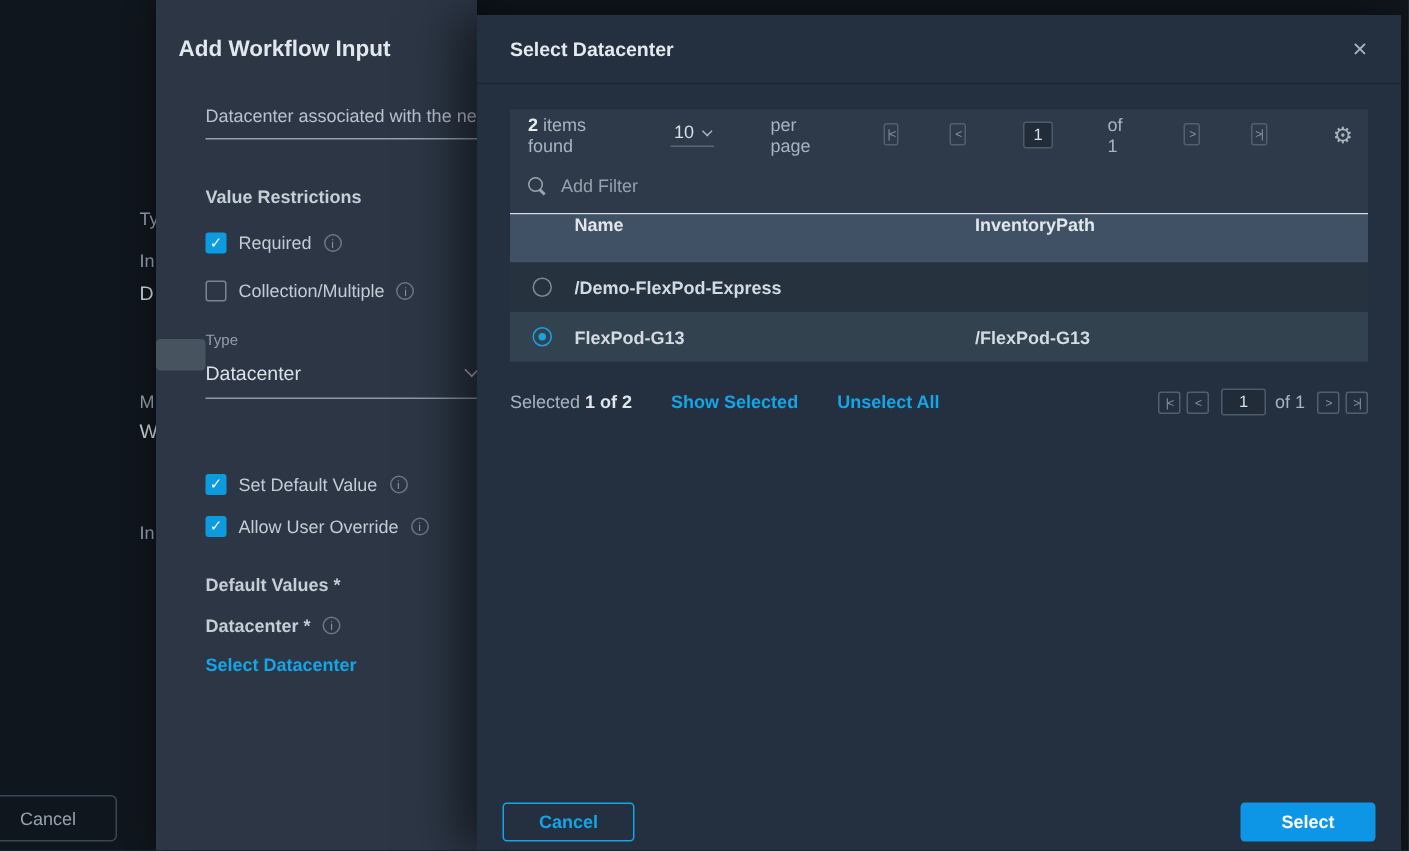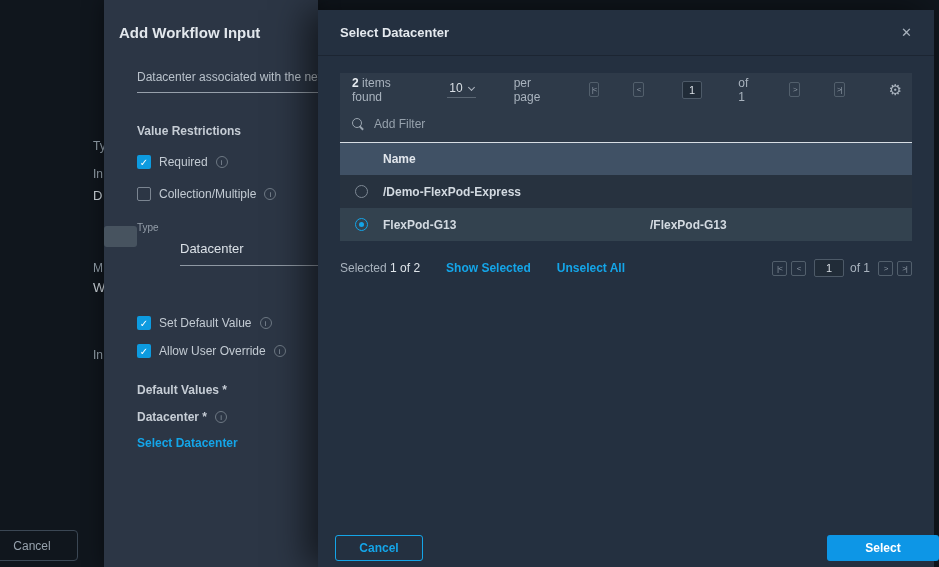--- a/index.html
+++ b/index.html
@@ -44,21 +44,21 @@
   .chk.checked { background: #0d9be0; color: #fff; font-size: 10px; }
   .chk.unchecked { border: 1px solid #7b8591; background: transparent; color: transparent; }
   .chk-label { font-size: 12px; color: #c3cbd3; }
   .info-ic { width: 12px; height: 12px; border: 1px solid #6d7883; border-radius: 50%;
     color: #8a95a0; font-size: 8px; display: flex; align-items: center; justify-content: center;
     font-style: normal; flex: 0 0 auto; }
   .select-field {
     position: absolute; left: 33px; top: 241px; width: 181px;
     font-size: 13px; color: #dbe1e7; padding-bottom: 9px;
     border-bottom: 1px solid #8f98a3;
-    display: flex; align-items: flex-start; justify-content: space-between; margin-left: 43px;
+    display: flex; align-items: flex-start; justify-content: space-between;
   }
   .chev { width: 7px; height: 7px; border-right: 1.5px solid #aeb6c0; border-bottom: 1.5px solid #aeb6c0;
     transform: rotate(45deg); display: inline-block; margin-top: 2px; }
   .link { color: #14a5e8; font-size: 12px; font-weight: 600; white-space: nowrap; }
 
   
   .modal {
     position: absolute; left: 318px; top: 10px; width: 616px; height: 557px;
     background: #243040; z-index: 5;
     box-shadow: -12px 0 32px rgba(0,0,0,.55);
@@ -87,45 +87,45 @@
 
   .search-row { height: 37px; background: #2e3a49; display: flex; align-items: center;
     border-bottom: 1px solid #d8dee4; padding: 0 12px; }
   .search-ic { position: relative; width: 12px; height: 12px; display: inline-block; flex: 0 0 auto; }
   .search-ic::before { content: ""; position: absolute; width: 8px; height: 8px;
     border: 1.5px solid #9aa5b0; border-radius: 50%; left: 0; top: 0; }
   .search-ic::after { content: ""; position: absolute; width: 5px; height: 1.5px;
     background: #9aa5b0; transform: rotate(45deg); left: 7px; top: 9px; }
   .filter-placeholder { font-size: 12px; color: #96a1ac; margin-left: 10px; }
 
-  .thead { height: 32px; background: #405165; display: flex; align-items: center;
+  .thead { height: 32px; background: #405165; display: flex; 
     font-size: 12px; font-weight: 700; color: #e1e6ec; }
   .trow { height: 33px; display: flex; align-items: center;
     font-size: 12px; font-weight: 600; color: #d3dae1; }
   .trow.r0 { background: #27323f; }
   .trow.r1 { background: #33424f; }
   .col-radio { width: 43px; display: flex; justify-content: center; flex: 0 0 auto; }
   .col-name { width: 267px; flex: 0 0 auto; }
   .col-path { flex: 1; }
   .radio { width: 13px; height: 13px; border: 1.5px solid #7e8995; border-radius: 50%;
     display: flex; align-items: center; justify-content: center; }
   .radio.sel { border-color: #14a5e8; }
   .radio.sel::after { content: ""; width: 5px; height: 5px; border-radius: 50%; background: #14a5e8; }
 
   .list-footer { position: absolute; left: 22px; top: 243px; width: 572px; height: 30px;
     display: flex; align-items: center; font-size: 12px; }
   .sel-text { color: #a9b3be; }
-  .sel-text b { color: #dfe5ea; font-weight: 400; }
+  .sel-text b { color: #dfe5ea; font-weight: 700; }
   .foot-link { margin-left: 26px; }
 
   .btn-cancel { position: absolute; left: 17px; top: 525px; width: 88px; height: 26px;
     border: 1px solid #14a5e8; border-radius: 3px; background: transparent;
     color: #14a5e8; font-size: 12px; font-weight: 600;
     display: flex; align-items: center; justify-content: center; }
-  .btn-select { position: absolute; left: 509px; top: 525px; width: 112px; height: 26px;
+  .btn-select { position: absolute; left: 509px; top: 525px; width: 90px; height: 26px;
     background: #0d96e6; border-radius: 3px; color: #fff; font-size: 12px; font-weight: 600;
     display: flex; align-items: center; justify-content: center; }
 </style>
 </head>
 <body>
 
 <span class="bg-label" style="left:93px; top:139px;">Ty</span>
 <span class="bg-label" style="left:93px; top:167px;">In</span>
 <span class="bg-label bright" style="left:93px; top:188px;">D</span>
 <span class="bg-label" style="left:93px; top:261px;">M</span>
@@ -213,20 +213,21 @@
     </div>
 
     <div class="search-row">
       <span class="search-ic"></span>
       <span class="filter-placeholder">Add Filter</span>
     </div>
 
     <div class="thead">
       <span class="col-radio"></span>
       <span class="col-name">Name</span>
+      <span class="col-path">InventoryPath</span>
     </div>
 
     <div class="trow r0">
       <span class="col-radio">
           <span class="radio"></span>
         </span>
       <span class="col-path">/Demo-FlexPod-Express</span>
     </div>
 
     <div class="trow r1">

